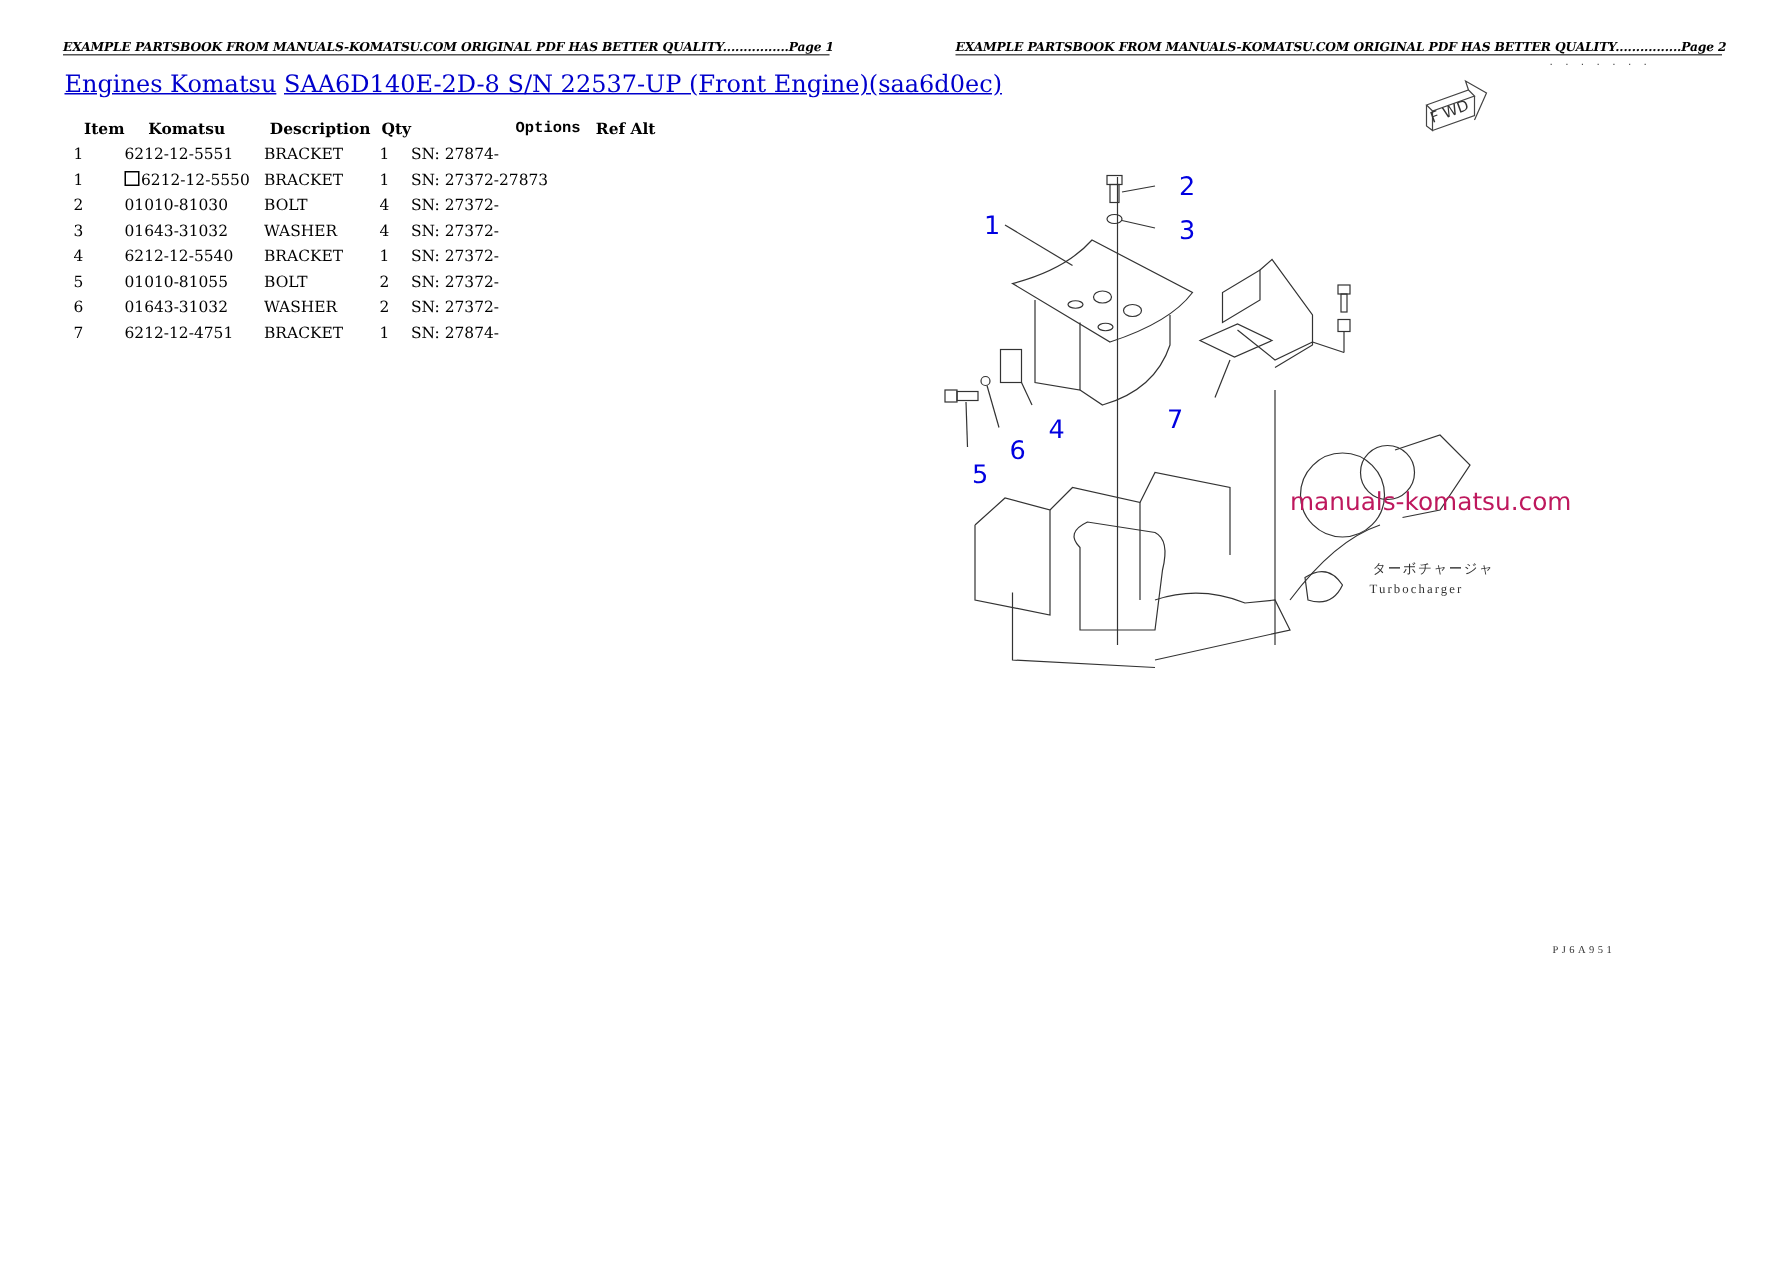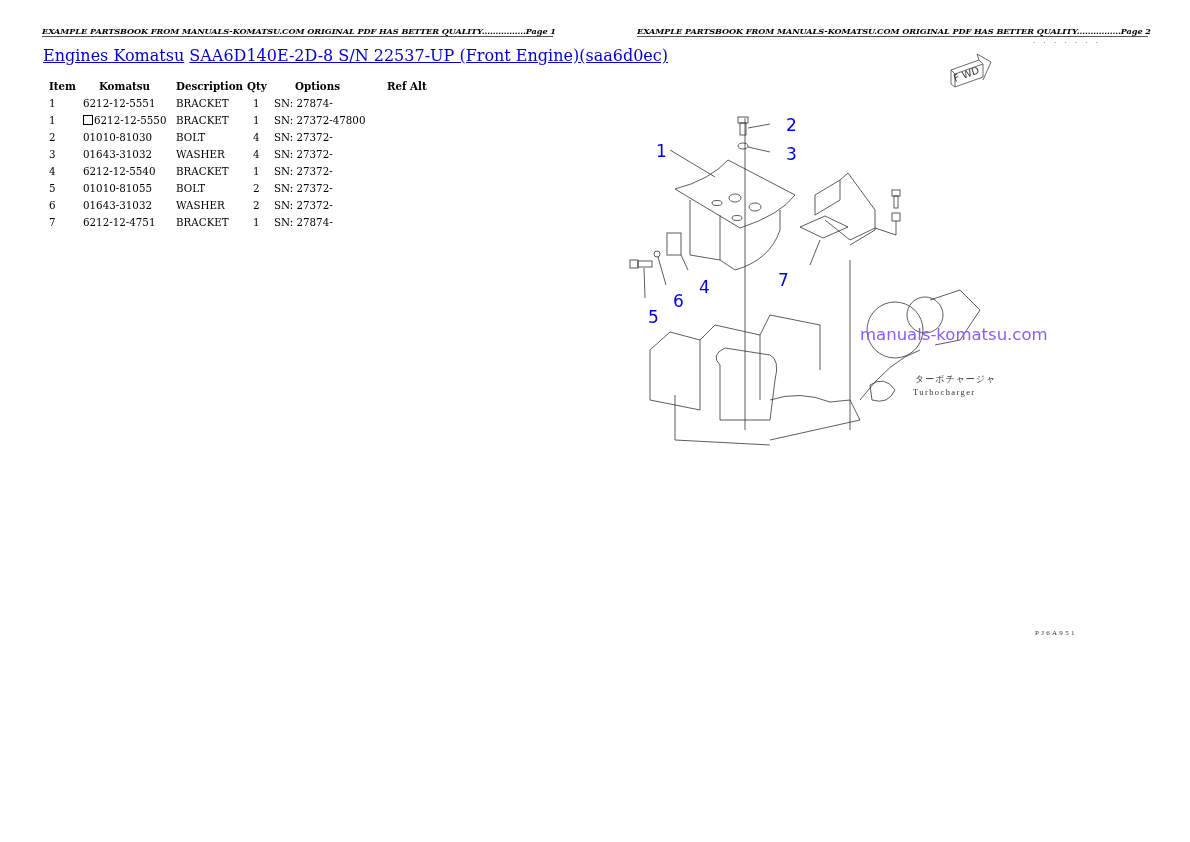--- a/index.html
+++ b/index.html
@@ -10,34 +10,34 @@
   .header { position: absolute; top: 26px; font-family: "DejaVu Serif", serif; font-style: italic; font-weight: bold; font-size: 8.2px; letter-spacing: -0.1px; white-space: nowrap; text-align: center; }
   .header-rule { position: absolute; top: 36px; height: 0; border-top: 1px solid #555; }
   .page-left .header { left: 42px; width: 511px; }
   .page-left .header-rule { left: 42px; width: 511px; }
   .page-right .header { left: 42px; width: 511px; }
   .page-right .header-rule { left: 42px; width: 511px; }
   .breadcrumb { position: absolute; left: 43px; top: 46px; font-size: 16px; white-space: nowrap; }
   .breadcrumb a { color: #0000cc; text-decoration: underline; }
   .subtitle { position: absolute; left: 43px; top: 61px; font-size: 10.3px; white-space: nowrap; }
   table.parts { position: absolute; left: 43px; top: 77px; border-collapse: collapse; font-size: 10.3px; }
-  table.parts th { font-weight: bold; text-align: left; padding: 0; height: 17px; white-space: nowrap; }
+  table.parts th { font-weight: bold; text-align: right; padding: 0; height: 17px; white-space: nowrap; }
   table.parts td { padding: 0; height: 17px; white-space: nowrap; }
   .c-item { width: 34px; padding-left: 6px !important; }
   .c-part { width: 83px; }
   .c-desc { width: 71px; margin-top: 32px; }
   .c-qty { width: 21px; margin-top: 48px; }
   .c-opt { width: 92px; }
   .c-ref { width: 50px; }
   th.c-part { text-align: center !important; padding-right: 10px !important; }
-  th.c-opt { padding-left: 21px !important; }
+  th.c-opt { padding-left: 21px !important; font-family: Liberation Mono, monospace; }
   td.c-qty { padding-left: 6px !important; }
   .box { display: inline-block; width: 8px; height: 8px; border: 1px solid #000; margin-right: 1px; vertical-align: -1px; }
   .callout { position: absolute; font-family: "DejaVu Sans", sans-serif; color: #0000e0; font-size: 17px; line-height: 1; }
-  .watermark { position: absolute; font-family: "DejaVu Sans", sans-serif; font-size: 16.5px; color: #8b5cf6; white-space: nowrap; }
+  .watermark { position: absolute; font-family: "DejaVu Sans", sans-serif; font-size: 16.5px; color: #be185d; white-space: nowrap; }
   .turbo-jp { position: absolute; font-size: 9px; color: #333; letter-spacing: 1px; font-family: Liberation Serif, serif; }
   .turbo-en { position: absolute; font-size: 8.5px; color: #333; letter-spacing: 1.4px; font-family: Liberation Serif, serif; }
   .fig-code { position: absolute; font-size: 7px; color: #333; letter-spacing: 2.3px; font-family: Liberation Serif, serif; }
   .dots { position: absolute; font-size: 7px; color: #444; letter-spacing: 3px; font-family: "DejaVu Sans", sans-serif; }
 </style>
 </head>
 <body>
 
 <div class="page page-left">
   <div class="header">EXAMPLE PARTSBOOK FROM MANUALS-KOMATSU.COM ORIGINAL PDF HAS BETTER QUALITY................Page 1</div>
@@ -66,21 +66,21 @@
         <td class="c-desc">BRACKET</td>
         <td class="c-qty">1</td>
         <td class="c-opt">SN: 27874-</td>
         <td class="c-ref"></td>
       </tr>
       <tr>
         <td class="c-item">1</td>
         <td class="c-part"><span class="box"></span><span>6212-12-5550</span></td>
         <td class="c-desc">BRACKET</td>
         <td class="c-qty">1</td>
-        <td class="c-opt">SN: 27372-47800</td>
+        <td class="c-opt">SN: 27372-27873</td>
         <td class="c-ref"></td>
       </tr>
       <tr>
         <td class="c-item">2</td>
         <td class="c-part">01010-81030</td>
         <td class="c-desc">BOLT</td>
         <td class="c-qty">4</td>
         <td class="c-opt">SN: 27372-</td>
         <td class="c-ref"></td>
       </tr>

